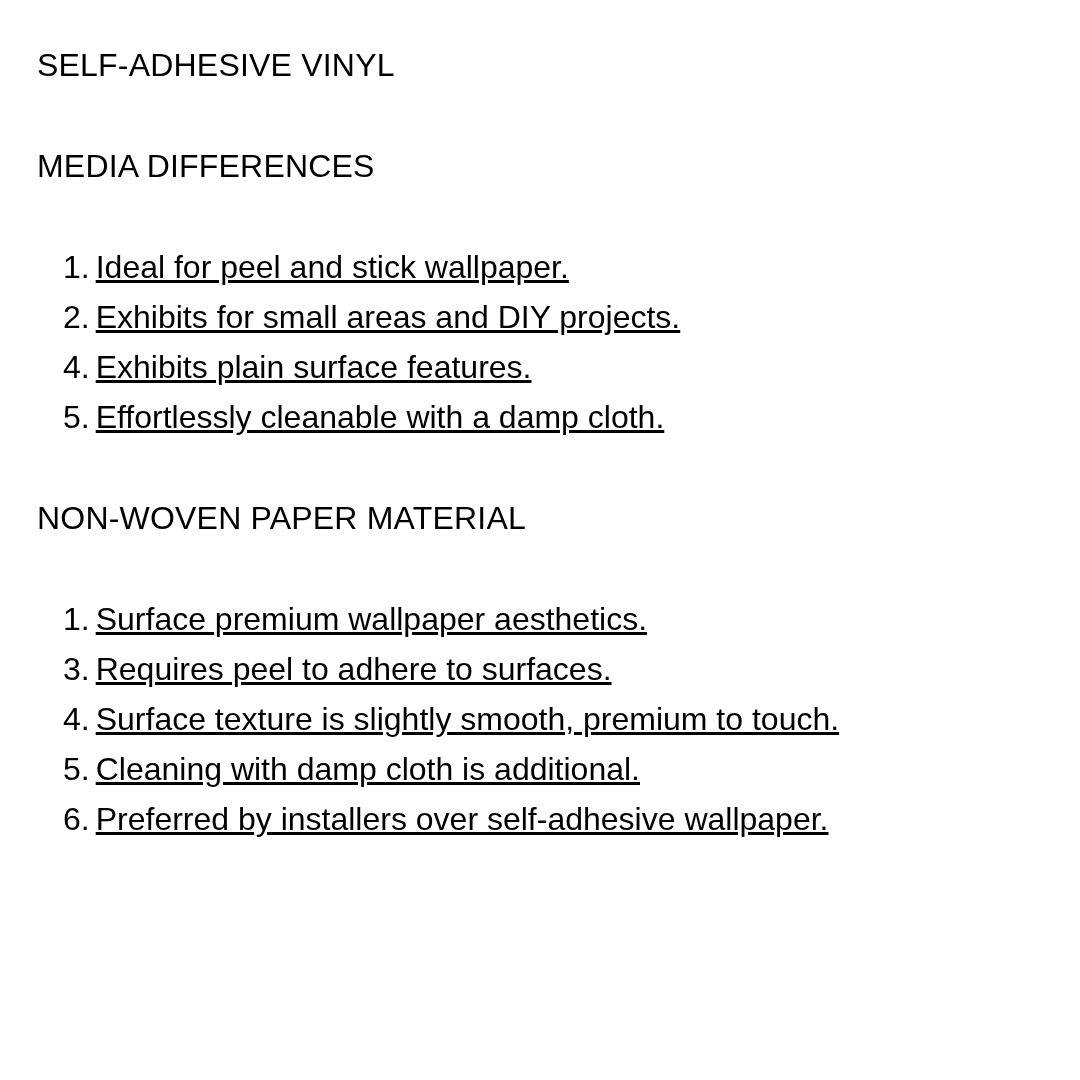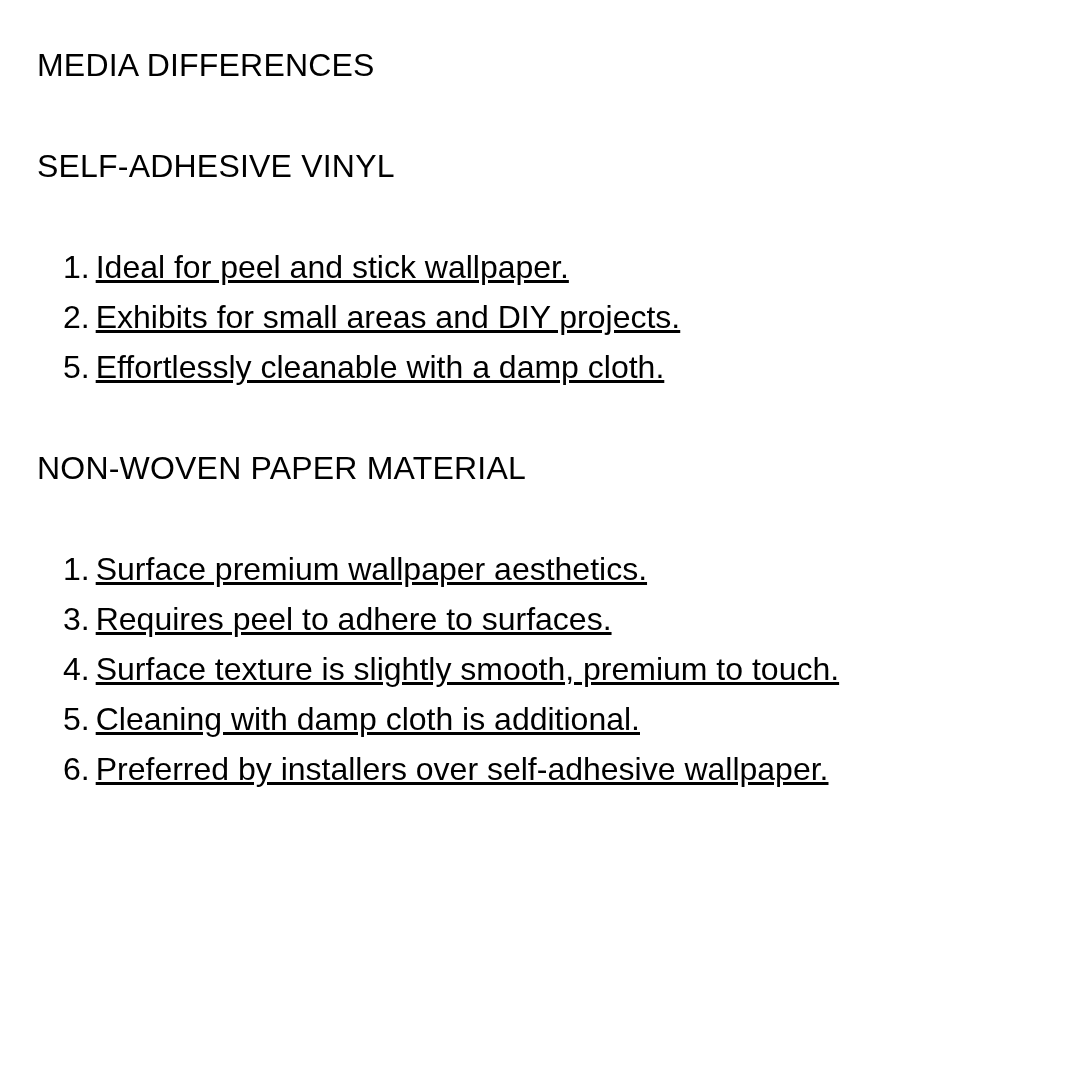--- a/index.html
+++ b/index.html
@@ -41,30 +41,33 @@
   ol.num-list .marker {
     display: inline-block;
     margin-right: 6px;
   }
 </style>
 </head>
 <body>
 
 <div class="page">
 
+  <p class="heading">SELF-ADHESIVE VINYL</p>
+
   <p class="heading">MEDIA DIFFERENCES</p>
-
-  <p class="heading">SELF-ADHESIVE VINYL</p>
 
   <ol class="num-list">
     <li>
       <span class="marker">1.</span><span>Ideal for peel and stick wallpaper.</span>
     </li>
     <li>
       <span class="marker">2.</span><span>Exhibits for small areas and DIY projects.</span>
+    </li>
+    <li>
+      <span class="marker">4.</span><span>Exhibits plain surface features.</span>
     </li>
     <li>
       <span class="marker">5.</span><span>Effortlessly cleanable with a damp cloth.</span>
     </li>
   </ol>
 
   <p class="heading">NON-WOVEN PAPER MATERIAL</p>
 
   <ol class="num-list">
     <li>

